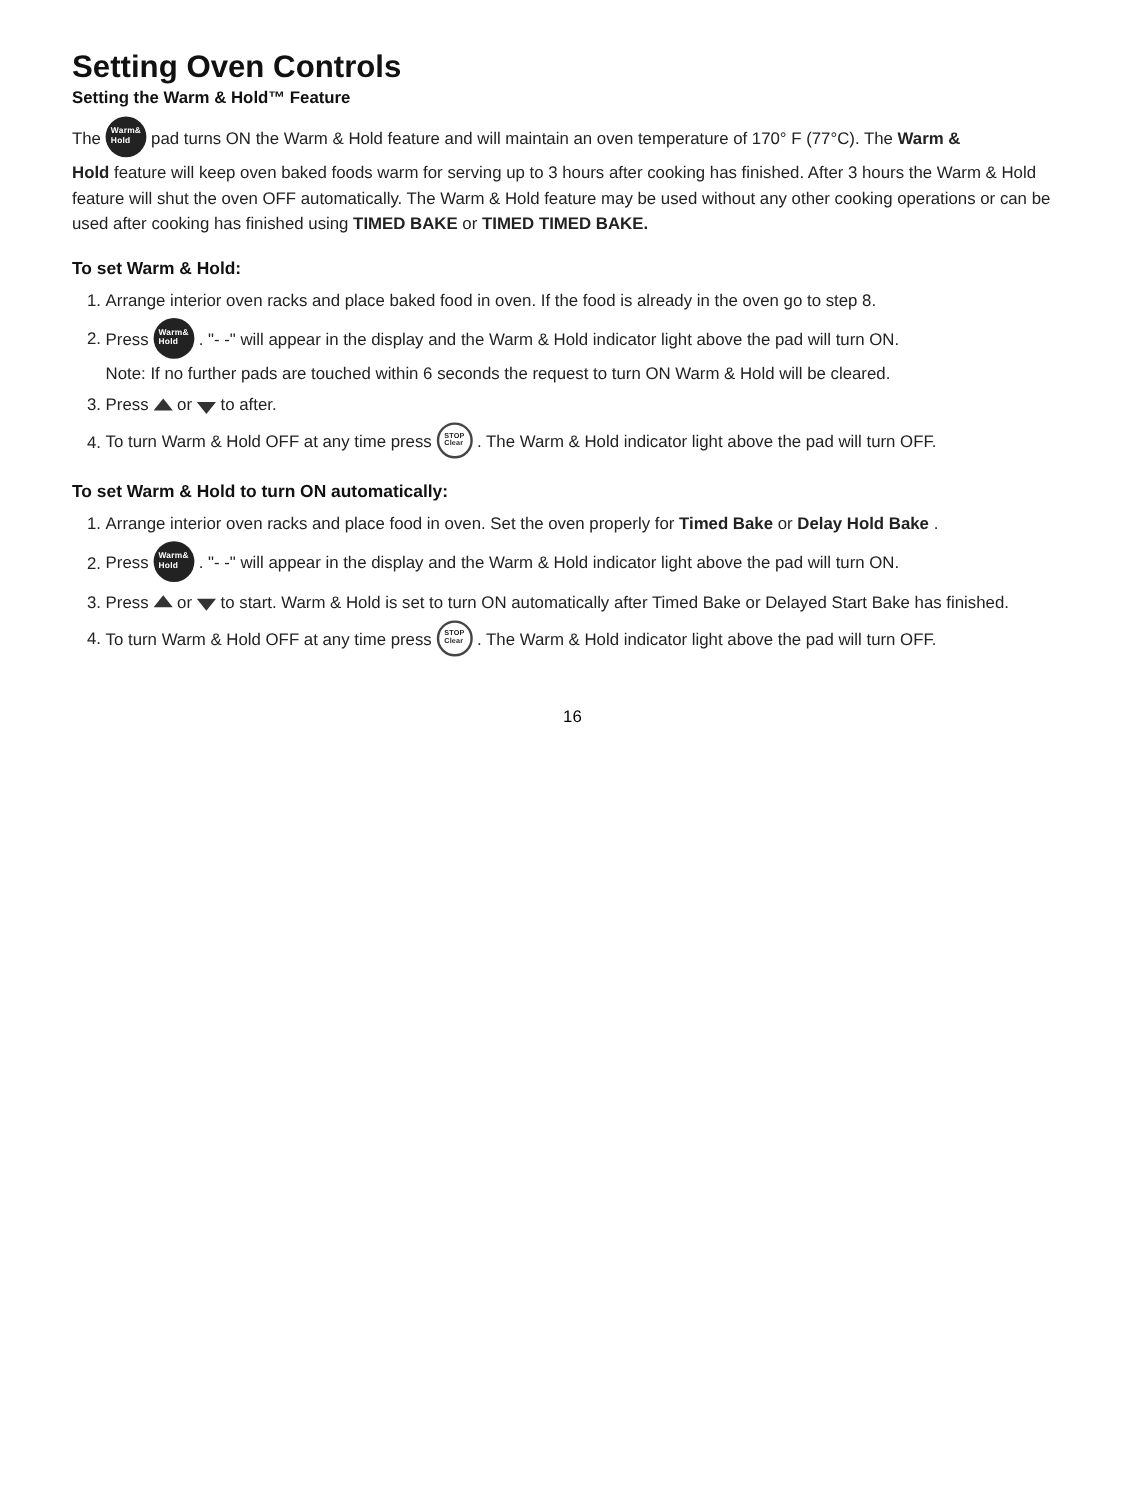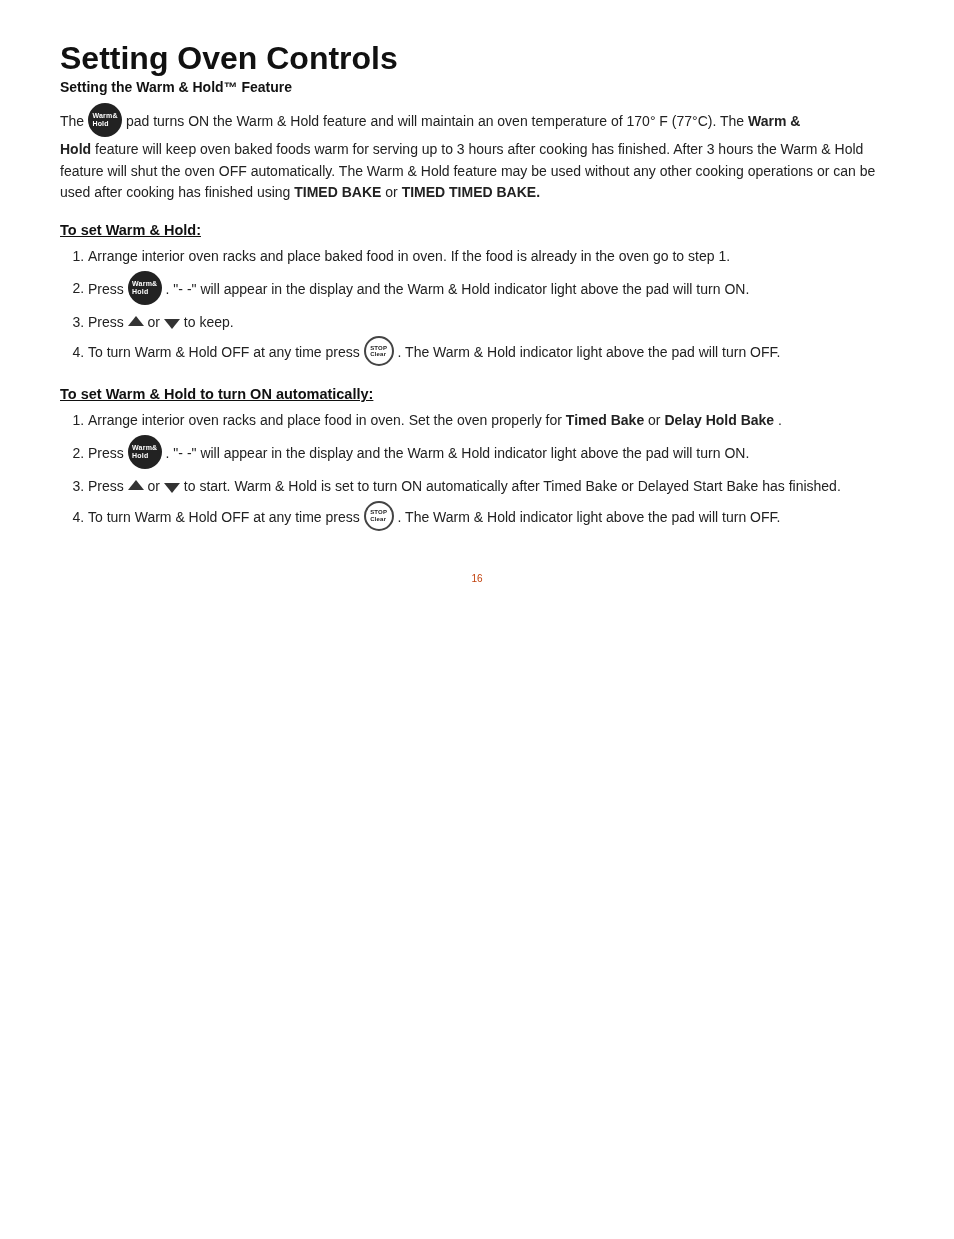--- a/index.html
+++ b/index.html
@@ -6,38 +6,37 @@
     body {
       background: #fff;
       font-family: Arial, Helvetica, sans-serif;
       font-size: 14px;
       color: #222;
       width: 954px;
       min-height: 1239px;
       padding: 40px 60px 60px 60px;
     }
     h1.page-title {
-      font-size: 32px;
+      font-size: 26px;
       font-weight: 900;
       margin-bottom: 2px;
       color: #111;
     }
     h2.section-title {
       font-size: 14px;
       font-weight: 900;
       margin-bottom: 10px;
       color: #111;
     }
     h3.subsection-title {
       font-size: 14.5px;
       font-weight: 900;
       margin-top: 18px;
       margin-bottom: 8px;
       color: #111;
-      text-decoration: underline;
     }
     p.intro {
       margin-bottom: 10px;
       line-height: 1.55;
     }
     ol {
       margin-left: 28px;
       margin-bottom: 8px;
     }
     ol li {
@@ -48,22 +47,22 @@
       margin-left: 0;
       margin-top: 2px;
       margin-bottom: 2px;
       font-style: normal;
       line-height: 1.55;
       color: #222;
     }
     .page-num {
       text-align: center;
       margin-top: 40px;
-      font-size: 10px;
-      color: #c2410c;
+      font-size: 14px;
+      color: #000000;
     }
     
     .btn-icon {
       display: inline-flex;
       flex-direction: column;
       align-items: center;
       justify-content: center;
       width: 34px;
       height: 34px;
       border-radius: 50%;
@@ -136,34 +135,35 @@
   <strong>Hold</strong>
   <span> feature will keep oven baked foods warm for serving up to 3 hours after cooking has finished. After 3 hours the Warm &amp; Hold feature will shut the oven OFF automatically. The Warm &amp; Hold feature may be used without any other cooking operations or can be used after cooking has finished using </span><strong>TIMED BAKE</strong>
   <span> or </span>
   <strong>TIMED TIMED BAKE.</strong>
 </p>
 
 <h3 class="subsection-title">To set Warm &amp; Hold:</h3>
 
 <ol>
   <li>
-    <span>Arrange interior oven racks and place baked food in oven. If the food is already in the oven go to step 1.</span>
+    <span>Arrange interior oven racks and place baked food in oven. If the food is already in the oven go to step 8.</span>
   </li>
   <li>
     <span>Press </span>
     <span class="btn-icon">Warm&amp;<br>Hold</span>
     <span>. "- -" will appear in the display and the Warm &amp; Hold indicator light above the pad will turn ON.</span>
     <br>
+    <span class="note">Note: If no further pads are touched within 6 seconds the request to turn ON Warm &amp; Hold will be cleared.</span>
   </li>
   <li>
     <span>Press </span>
     <span class="arrow-up"></span>
     <span> or </span>
     <span class="arrow-down"></span>
-    <span> to keep.</span>
+    <span> to after.</span>
   </li>
   <li>
     <span>To turn Warm &amp; Hold OFF at any time press </span>
     <span class="stop-icon">STOP<br>Clear</span>
     <span>. The Warm &amp; Hold indicator light above the pad will turn OFF.</span>
   </li>
 </ol>
 
 <h3 class="subsection-title">To set Warm &amp; Hold to turn ON automatically:</h3>
 

